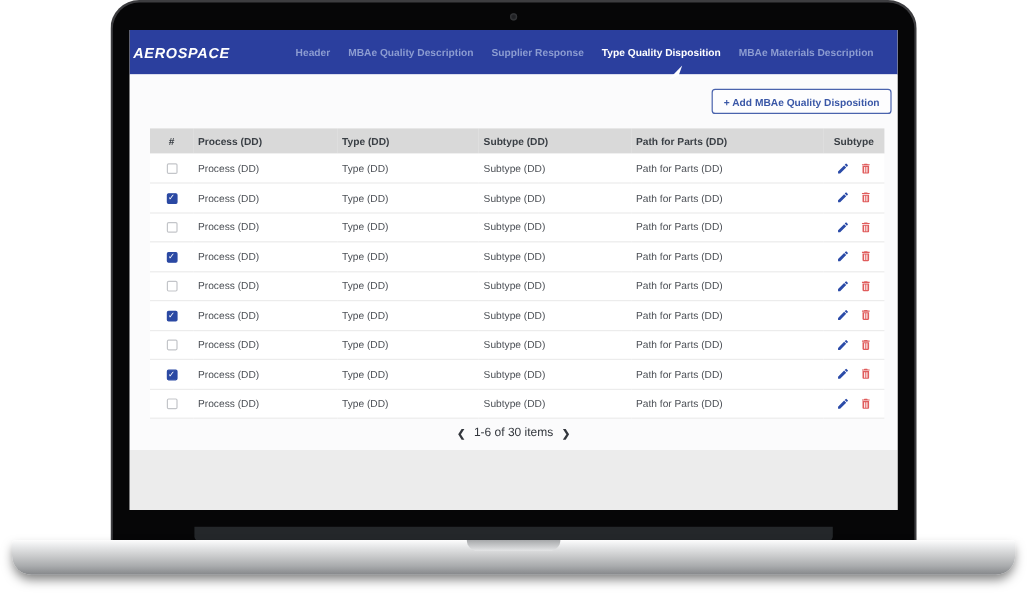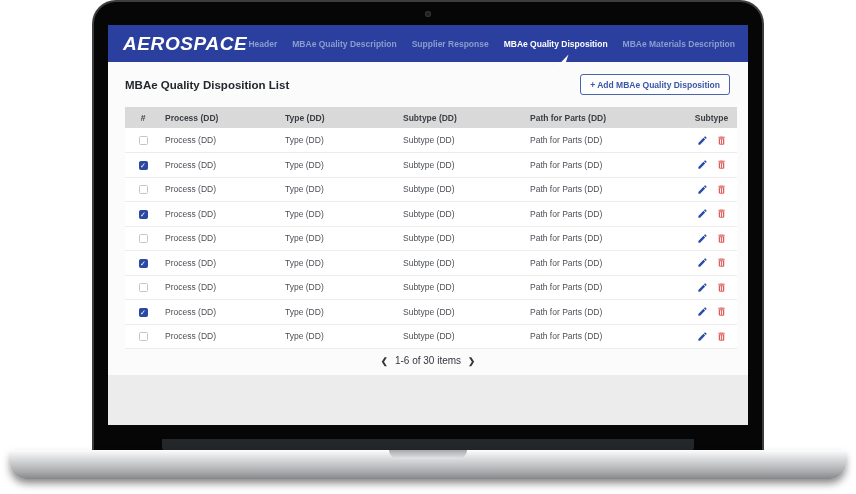--- a/index.html
+++ b/index.html
@@ -19,33 +19,33 @@
           border-radius:3px 3px 16px 16px;
           box-shadow:0 5px 9px -1px rgba(0,0,0,0.5); }
   .notch { position:absolute; left:389px; top:450px; width:78px; height:9px;
            background:linear-gradient(180deg,#a6a8aa,#e4e5e6); border-radius:0 0 9px 9px; }
 
   
   .screen { position:absolute; left:108px; top:25px; width:640px; height:400px;
             background:#fbfbfc; overflow:hidden; }
 
   .app-header { position:relative; height:37px; background:#2b3f9e; display:flex; align-items:center; }
-  .logo { font-size:19px; font-weight:bold; font-style:italic; color:#ffffff;
-          letter-spacing:0.6px; padding-left:15px; }
-  .nav { margin-left:auto; display:flex; gap:15px; align-items:center; padding-right:13px; }
+  .logo { font-size:12px; font-weight:bold; font-style:italic; color:#ffffff;
+          letter-spacing:0.6px; padding-left:3px; }
+  .nav { margin-left:auto; display:flex; gap:15px; align-items:center; padding-right:20px; }
   .nav span { font-size:8.5px; font-weight:bold; color:#8c9cd1; white-space:nowrap; cursor:pointer; }
   .nav span.active { color:#ffffff; }
   .cursor-arrow { position:absolute; left:448px; top:29px; width:13px; height:13px; z-index:5; }
 
   .content { position:absolute; left:0; top:37px; width:640px; height:313px; background:#fbfbfc; }
   .footer-strip { position:absolute; left:0; top:350px; width:640px; height:50px; background:#ececec; }
 
   .title-bar { position:relative; height:45px; }
   .page-title { position:absolute; left:17px; top:17px; font-size:11.5px; font-weight:bold; color:#23272e; }
-  .add-btn { position:absolute; right:18px; top:12px; height:21px; padding:0 9px;
+  .add-btn { position:absolute; right:5px; top:12px; height:21px; padding:0 9px;
              font-family:"Liberation Sans",sans-serif; font-size:8.5px; font-weight:bold;
              color:#3a57a7; background:#fdfdfe; border:1px solid #4a63ad; border-radius:3px; cursor:pointer; }
 
   table { position:absolute; left:17px; top:45px; width:612px; border-collapse:collapse; table-layout:fixed; }
   col.c-check { width:36px; } col.c-process { width:120px; } col.c-type { width:118px; }
   col.c-subtype { width:127px; } col.c-path { width:160px; } col.c-action { width:51px; }
   thead th { background:#d9d9d9; height:21px; font-size:8.5px; font-weight:bold; color:#3a3f45;
              text-align:left; padding:0 4px; }
   thead th.center, td.center { text-align:center; padding:0; }
   tbody td { height:24.5px; font-size:8.5px; color:#4b4f55; padding:0 4px;
@@ -73,31 +73,30 @@
   <div class="hinge"></div>
 
   <div class="screen">
 
     <div class="app-header">
       <div class="logo">AEROSPACE</div>
       <div class="nav" id="nav-container">
           <span>Header</span>
           <span>MBAe Quality Description</span>
           <span>Supplier Response</span>
-          <span class="active">MBAe Quality Disposition</span>
+          <span class="active">Type Quality Disposition</span>
           <span>MBAe Materials Description</span>
         </div>
       <svg class="cursor-arrow" viewBox="0 0 13 13">
         <path d="M12.5 0.5 L1 12.5 L9.5 9.2 Z" fill="#ffffff"></path>
       </svg>
     </div>
 
     <div class="content">
       <div class="title-bar">
-        <div class="page-title">MBAe Quality Disposition List</div>
         <button class="add-btn">+ Add MBAe Quality Disposition</button>
       </div>
 
       <table>
         <colgroup>
           <col class="c-check">
             <col class="c-process">
             <col class="c-type">
           <col class="c-subtype">
             <col class="c-path">

